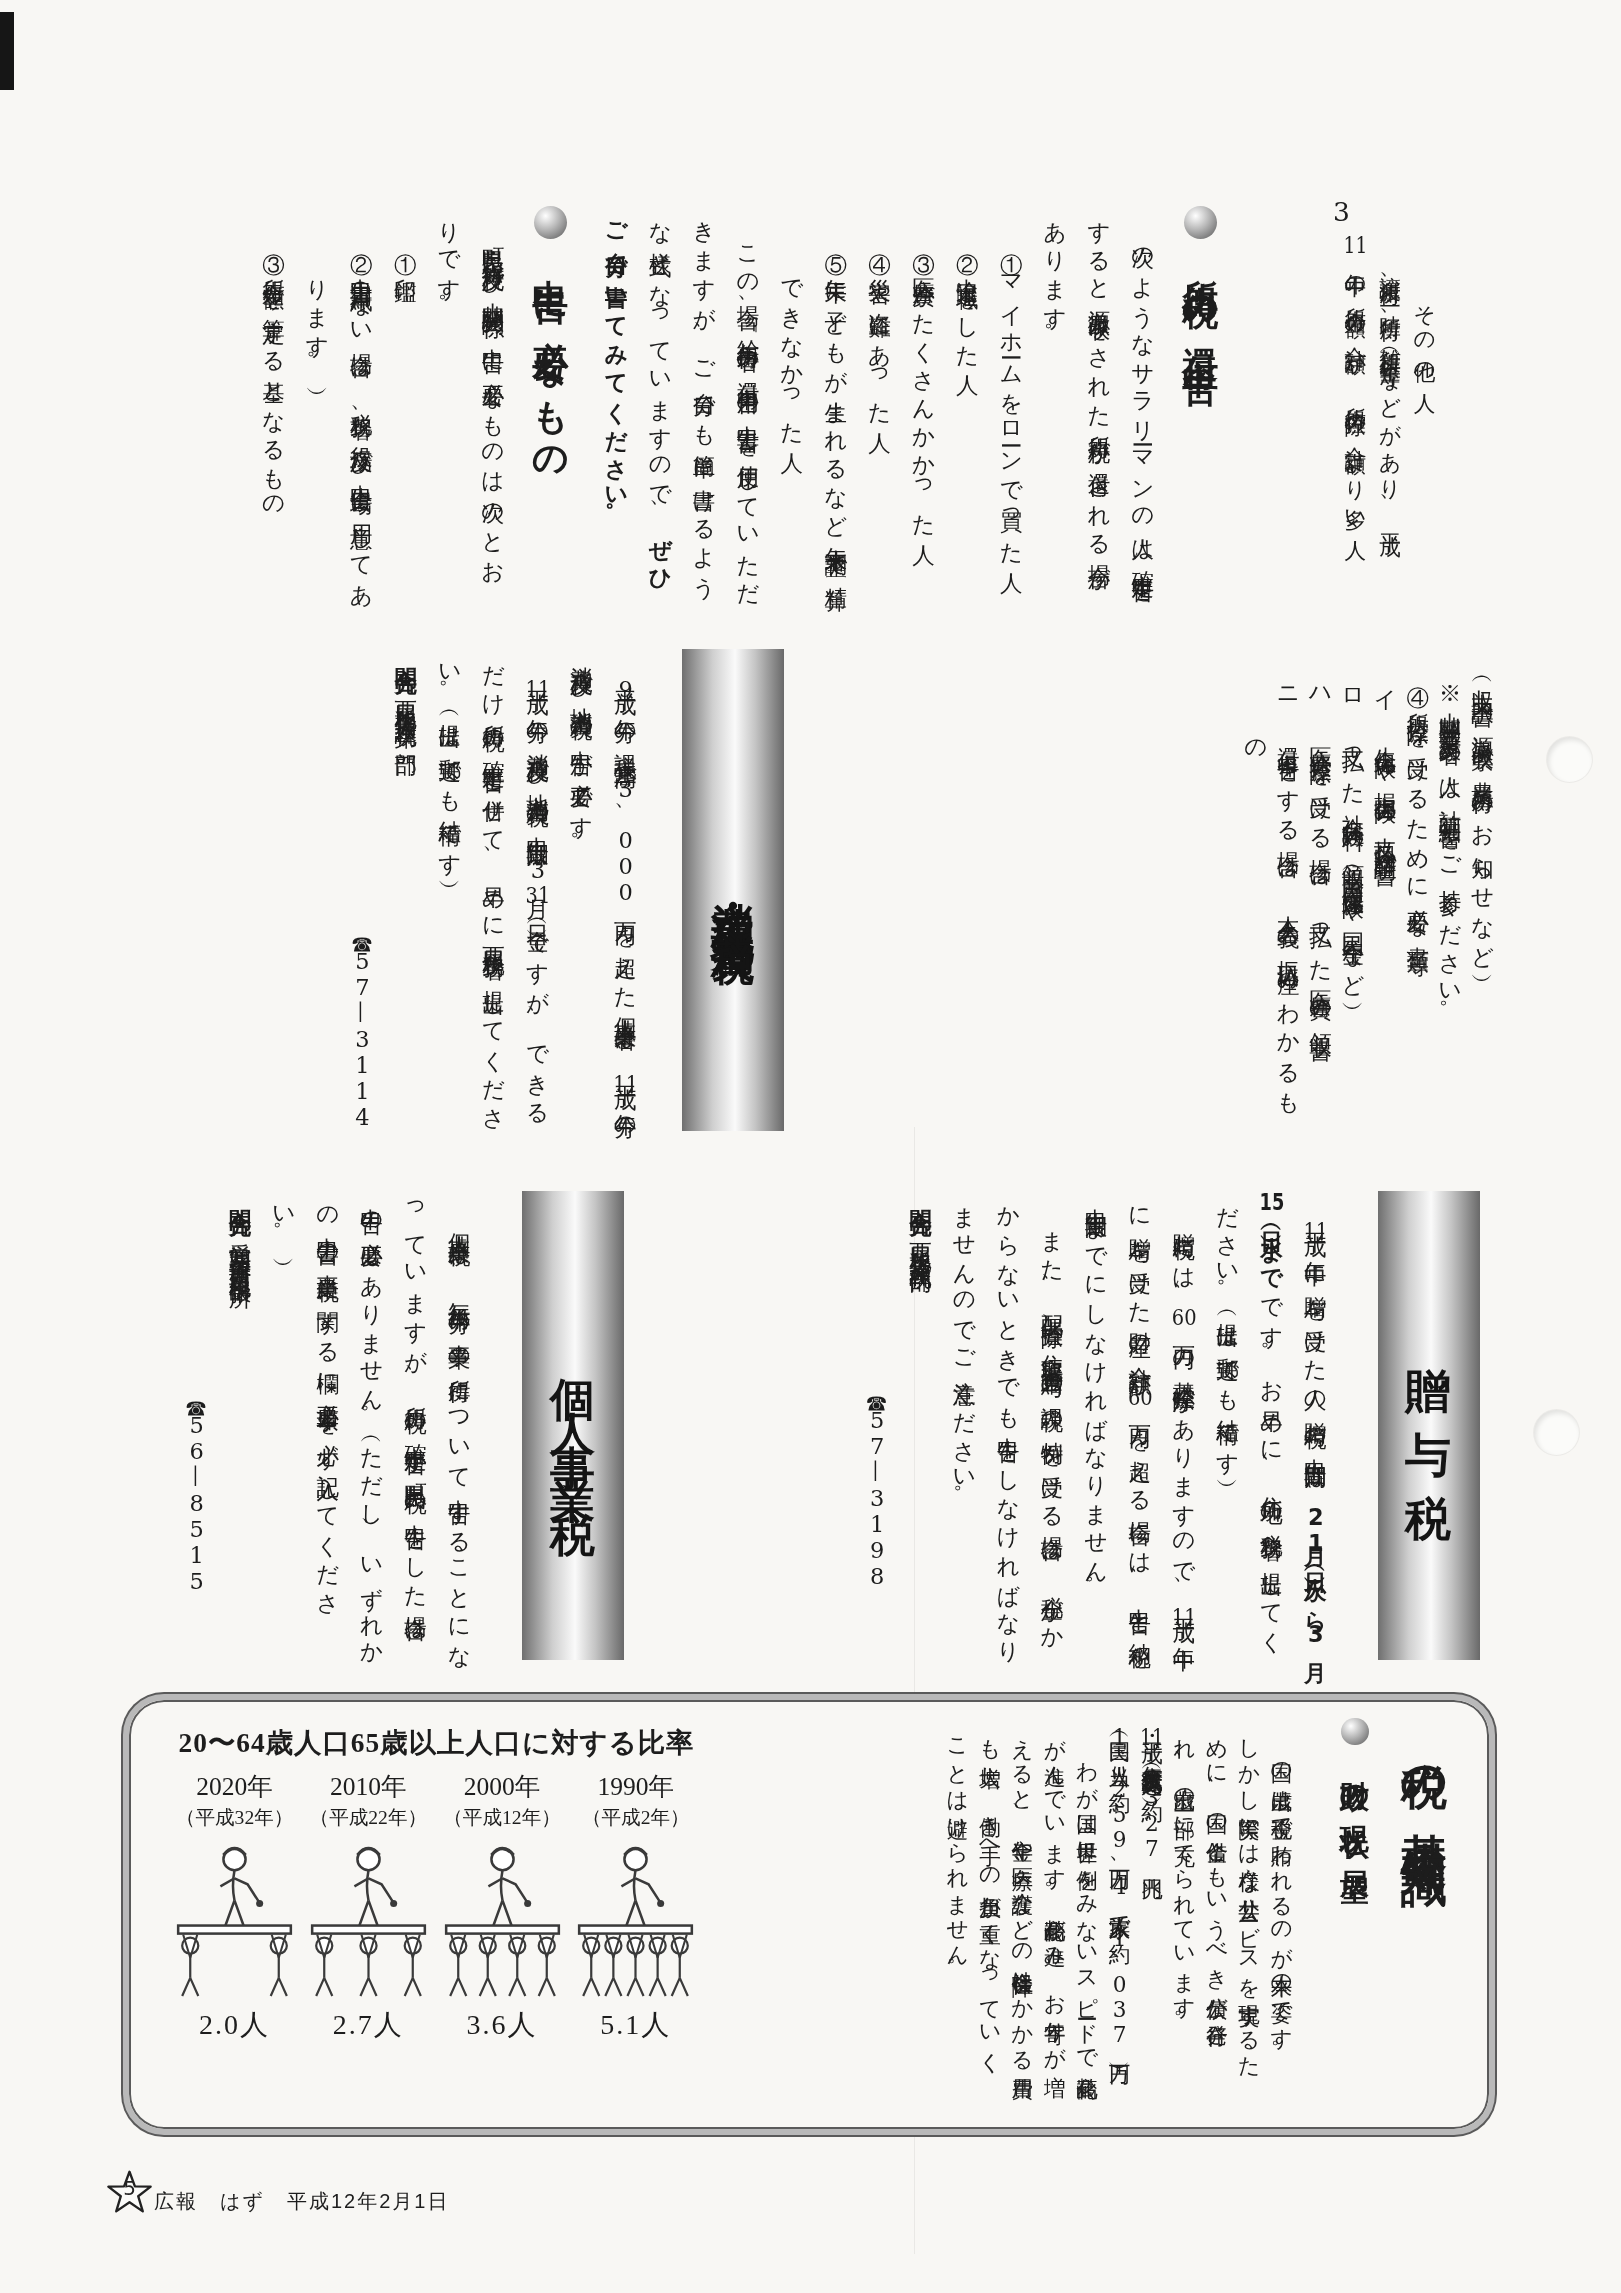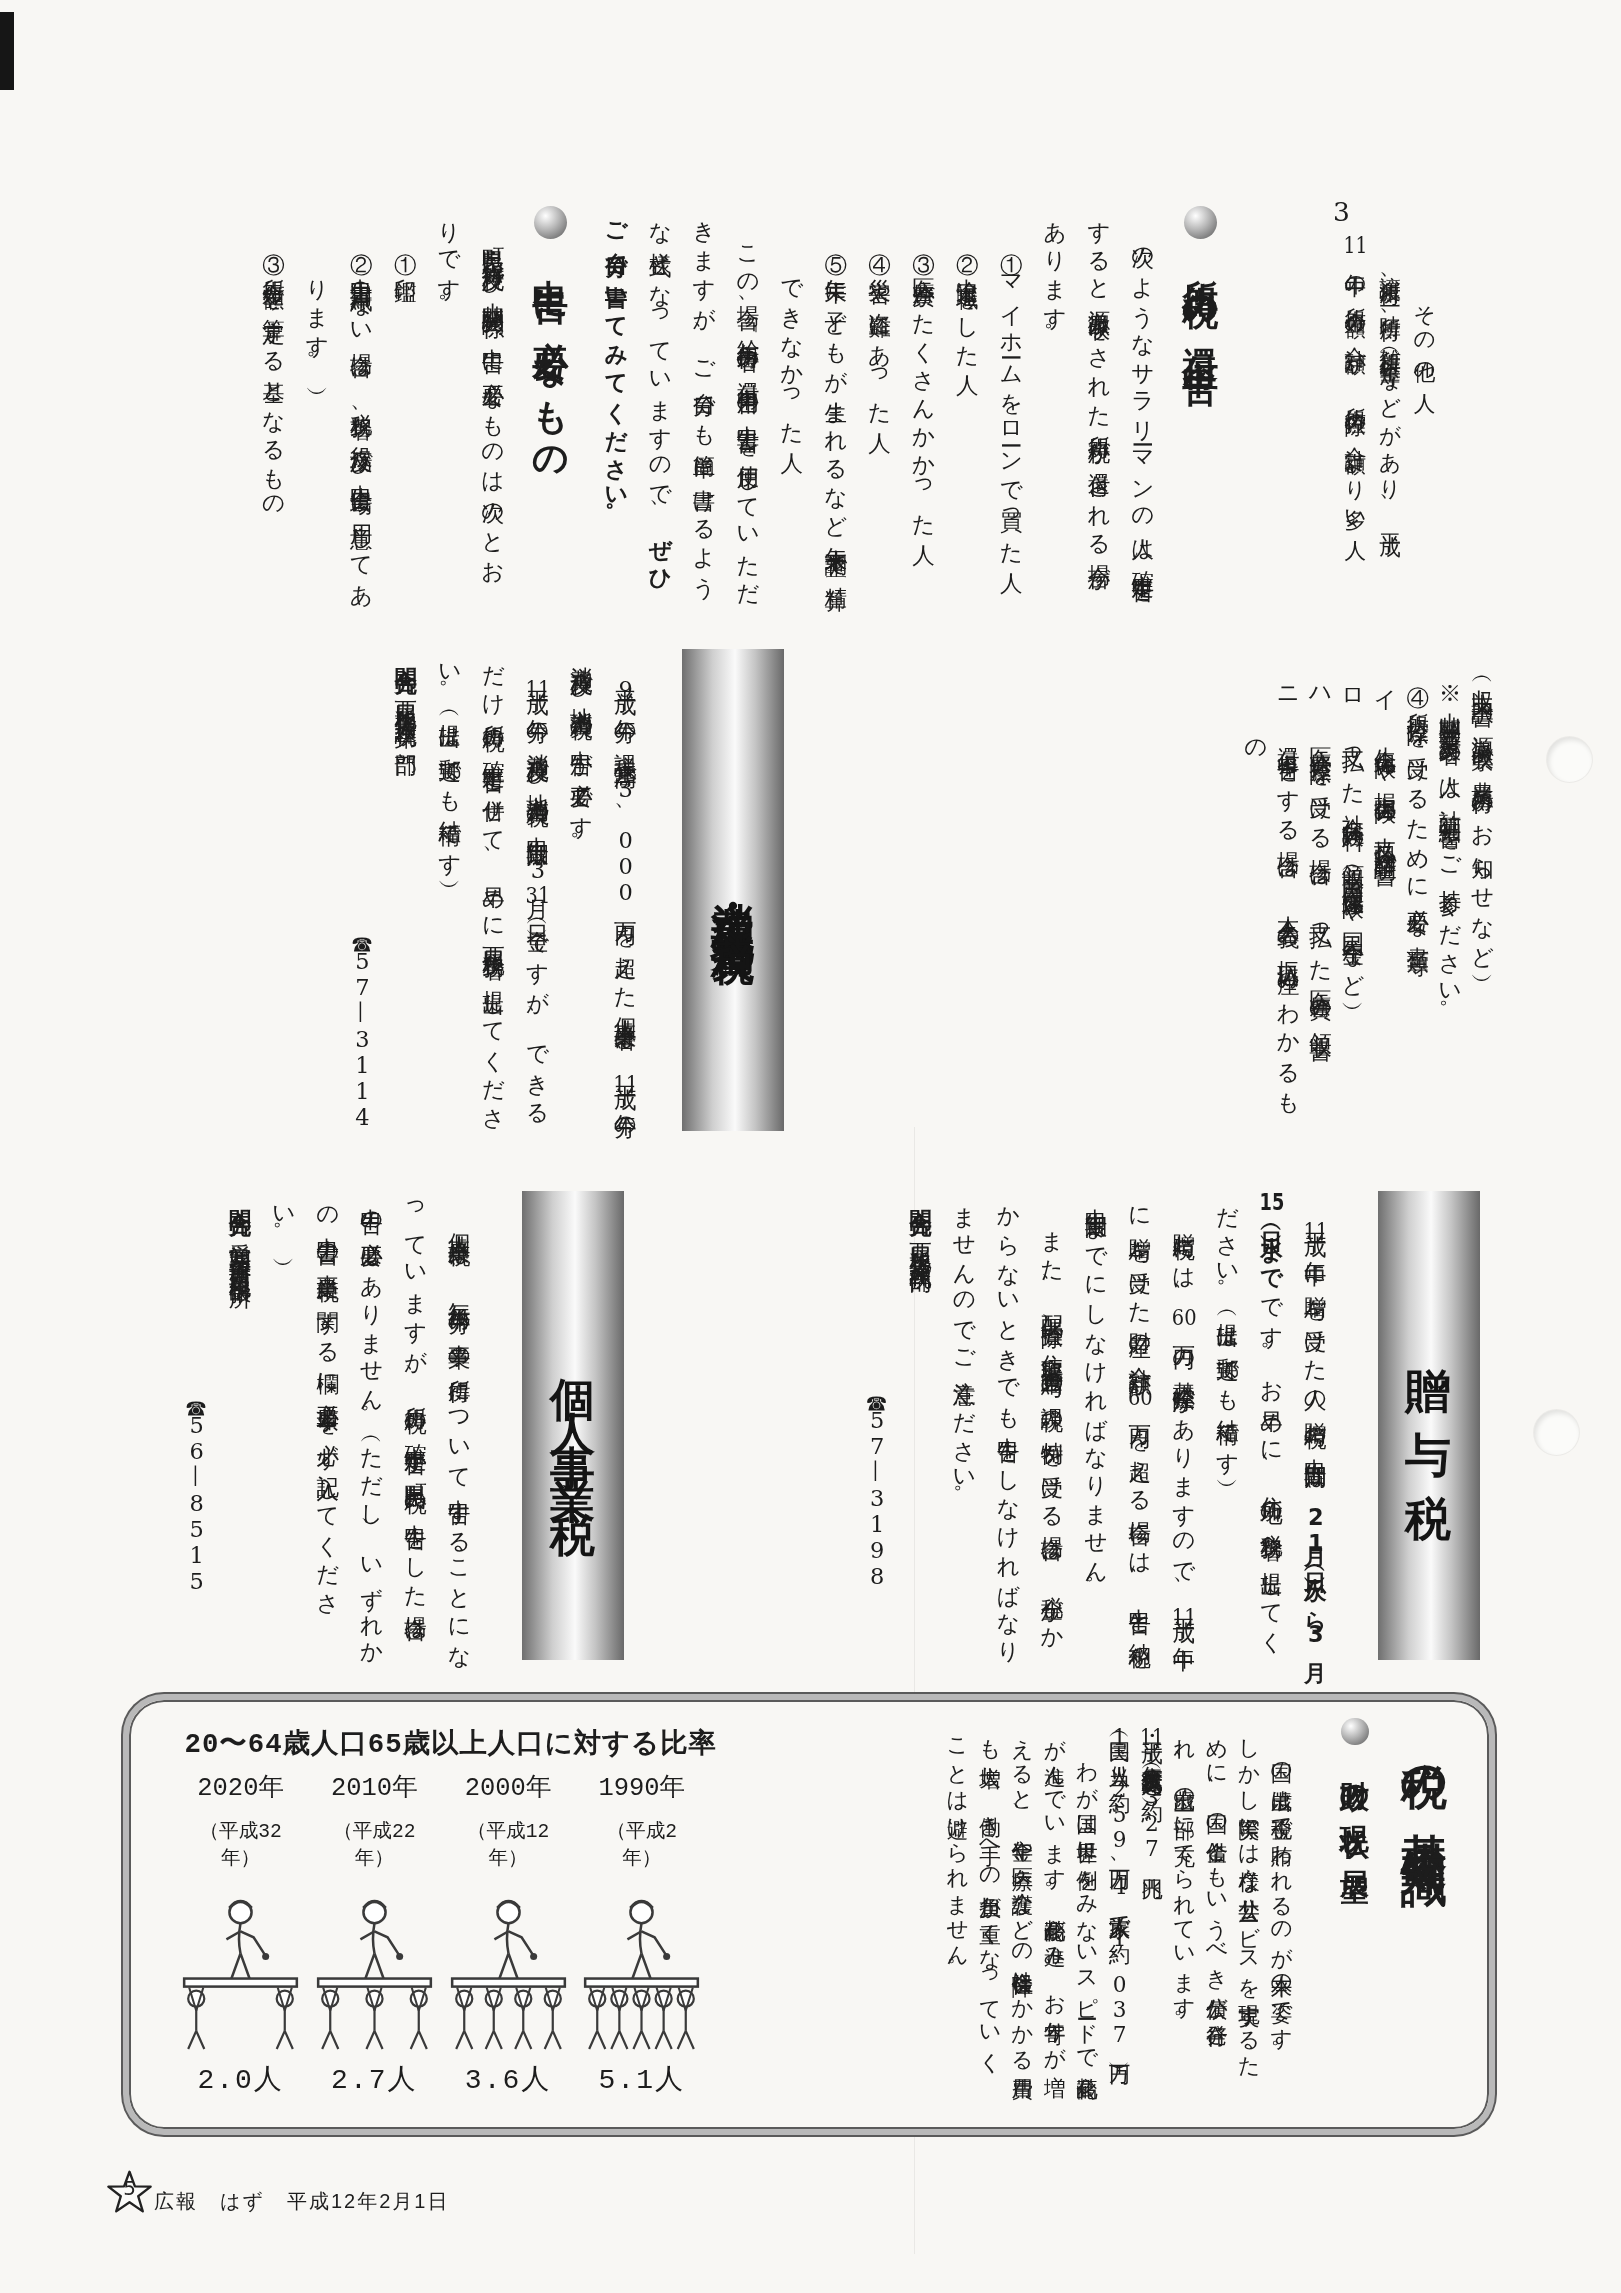--- a/index.html
+++ b/index.html
@@ -45,27 +45,27 @@
       border:6.9px solid #b9b9b9;border-radius:41px;
       box-shadow:0 0 0 2px #5a5a5a, inset 0 0 0 2px #5a5a5a;background:#f8f7f4;}
   .box-title{position:absolute;right:33px;top:25.5px;height:372px;
       font-family:"DejaVu Sans","Liberation Sans",sans-serif;font-weight:700;
       font-size:46px;letter-spacing:8.8px;}
   .box-sub{position:absolute;right:114px;top:17.6px;height:392px;
       font-family:"DejaVu Sans","Liberation Sans",sans-serif;font-weight:700;
       font-size:29px;letter-spacing:3.9px;}
   .box-body{position:absolute;right:192px;top:23.5px;height:359px;}
   
-  .chart{position:absolute;left:32px;top:19.6px;width:588px;
-      font-family:Liberation Mono, monospace;}
+  .chart{position:absolute;left:26px;top:19.6px;width:588px;
+      font-family:Liberation Serif, serif;}
   .chart-title{font-size:27.4px;font-weight:700;letter-spacing:1px;margin:5.9px 0 3.9px 23.5px;}
   .chart-groups{display:flex;gap:5.9px;margin-left:15.7px;width:529px;justify-content:center;}
   .group{width:129px;text-align:center;}
   .year{font-size:25.5px;margin:3.9px 0 0 0;}
-  .era{font-size:19.6px;margin:13px;}
+  .era{font-size:19.6px;margin:0;}
   .figure{margin-top:2px;}
   .value{font-size:28px;margin:0;letter-spacing:2px;}
   
   .hole{position:absolute;width:45px;height:45px;border-radius:50%;background:#fbfbf9;
       box-shadow:inset 2px 2.9px 4.9px rgba(0,0,0,.10),0 0 0 1px rgba(0,0,0,.05);}
   #corner-mark{position:absolute;left:0;top:11.8px;width:13.7px;height:78px;background:#161616;}
   #fold-line{position:absolute;left:914px;top:1127px;width:1px;height:1127px;background:rgba(0,0,0,.06);}
   
   #footer-text{position:absolute;left:154px;top:2188px;margin:0;
       font-family:Liberation Sans, sans-serif;font-size:20px;letter-spacing:2px;}

